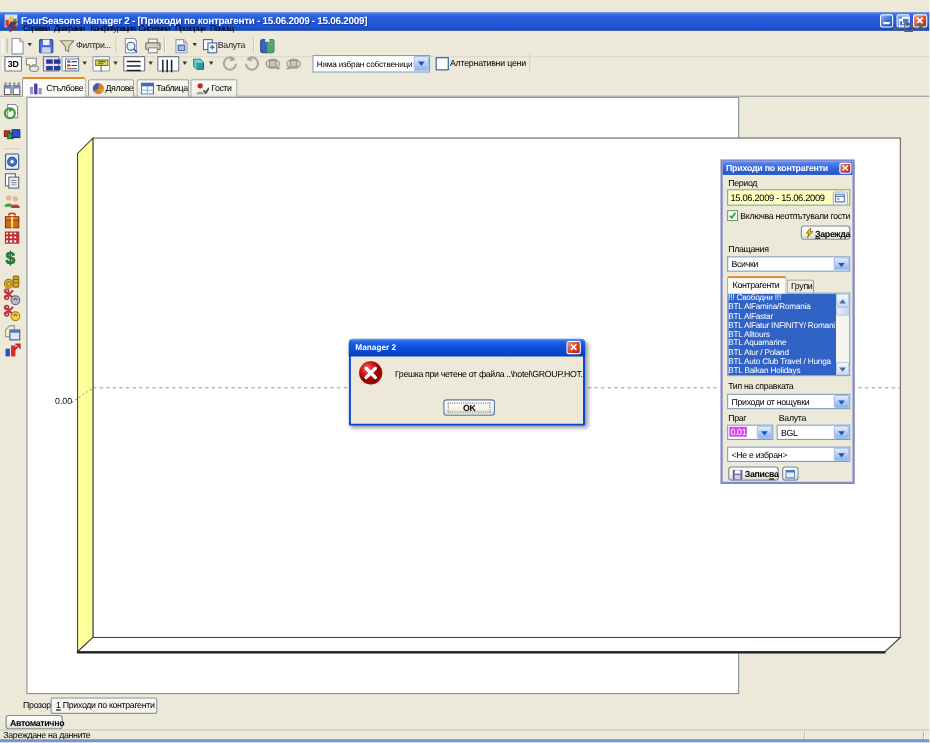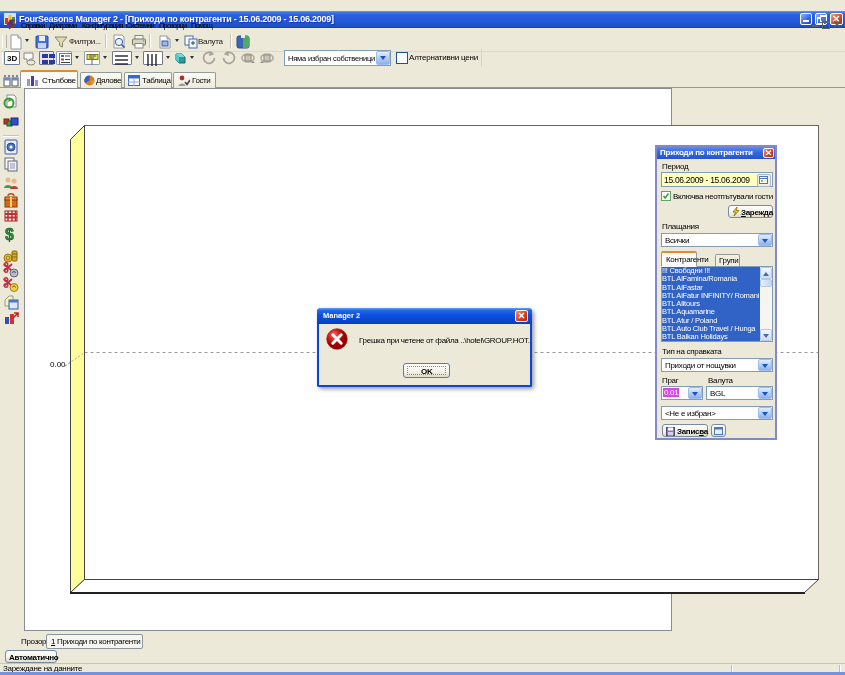--- a/index.html
+++ b/index.html
@@ -391,21 +391,21 @@
     <svg width="8" height="10" style="position:absolute;left:3px;top:1px">
         <path d="M5 0 L1 5 L3.5 5 L2 9 L7 3.5 L4.5 3.5 Z" fill="#f0c818" stroke="#806000" stroke-width="0.7"></path>
       </svg>
     <span style="position:absolute;left:12px;top:2px;"><u>З</u>арежда</span>
   </div>
   <span class="plabel" style="left:5px;top:75px;">Плащания</span>
   <div class="combo" style="left:4px;top:86px;width:112px;height:14px;font-size:8px;letter-spacing:-0.3px;">
     <span class="ctext">Всички</span>
       <div class="carrow"></div>
   </div>
-  <div style="position:absolute;left:4px;top:104px;width:36px;height:16px;background:#fcfbf7;border:1px solid #919b9c;border-top:2px solid #e68b2c;border-bottom:1px solid #fcfbf7;border-radius:2px 2px 0 0;box-sizing:border-box;z-index:2;">
+  <div style="position:absolute;left:4px;top:104px;width:54px;height:16px;background:#fcfbf7;border:1px solid #919b9c;border-top:2px solid #e68b2c;border-bottom:1px solid #fcfbf7;border-radius:2px 2px 0 0;box-sizing:border-box;z-index:2;">
     <span style="position:absolute;left:4px;top:2px;">Контрагенти</span>
   </div>
   <div style="position:absolute;left:58px;top:107px;width:25px;height:13px;background:#f0eee0;border:1px solid #919b9c;border-bottom:none;border-radius:2px 2px 0 0;box-sizing:border-box;">
     <span style="position:absolute;left:3px;top:1px;">Групи</span>
   </div>
   <div style="position:absolute;left:4px;top:119px;width:112px;height:76px;background:#fff;border:1px solid #7f9db9;box-sizing:border-box;overflow:hidden;">
     <div style="position:absolute;left:0;top:0;width:99px;color:#fff;background:#3162c5;font-size:7.5px;letter-spacing:-0.2px;line-height:8.3px;white-space:nowrap;">
       !!! Свободни !!!<br>BTL AlFamina/Romania<br>BTL AlFastar<br>BTL AlFatur INFINITY/ Romani<br>BTL Alltours<br>BTL Aquamarine<br>BTL Atur / Poland<br>BTL Auto Club Travel / Hunga<br>BTL Balkan Holidays
     </div>
     <div style="position:absolute;right:0;top:0;width:12px;height:74px;background:#f6f5ef;">

